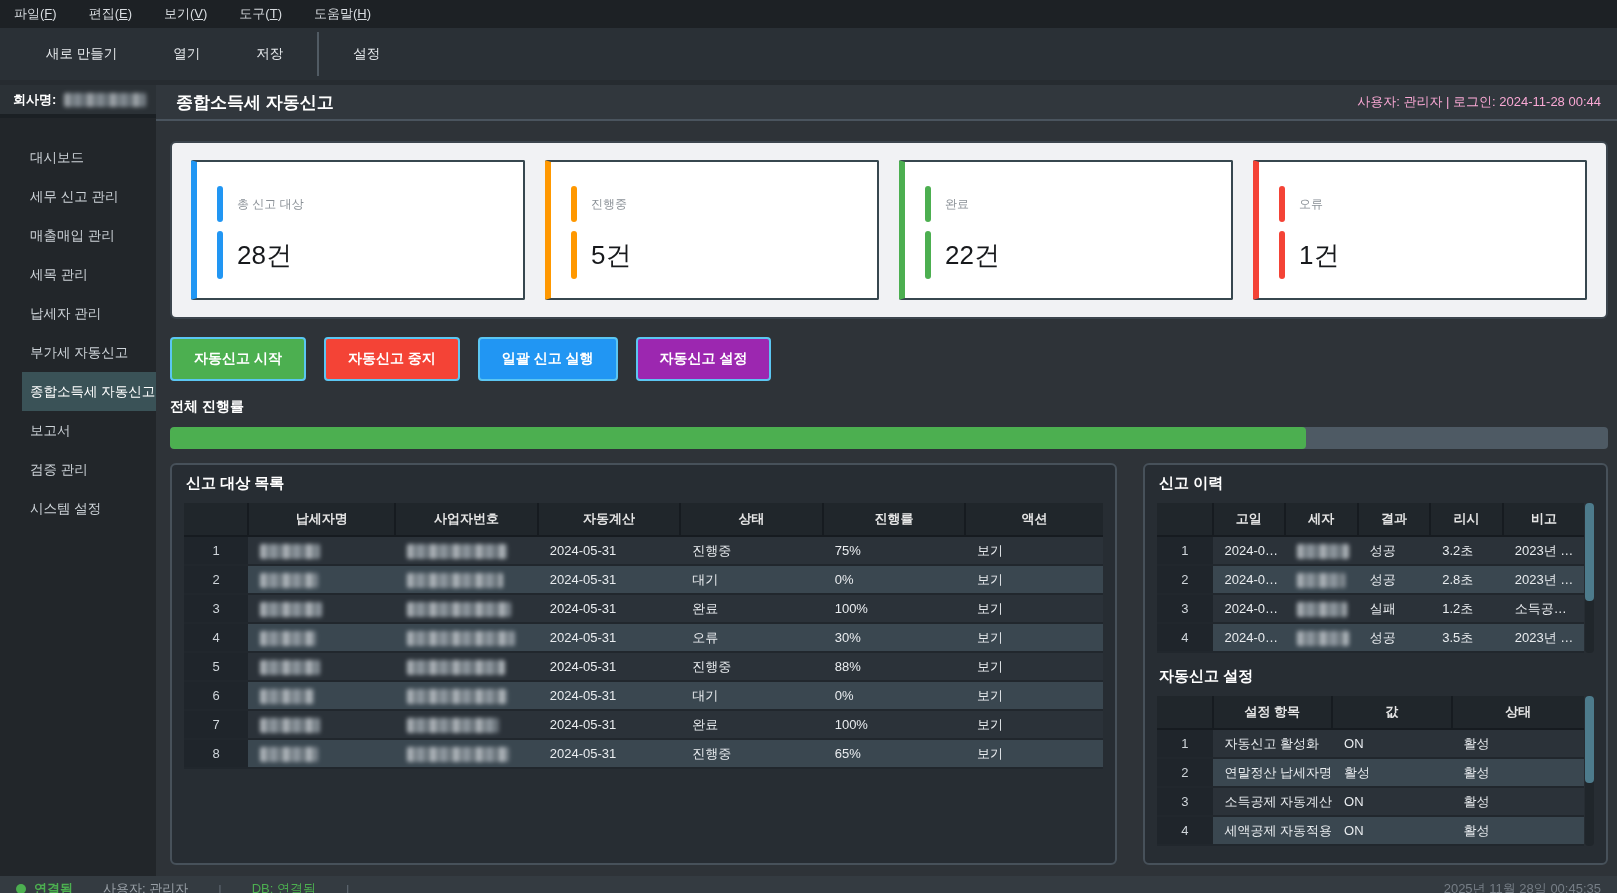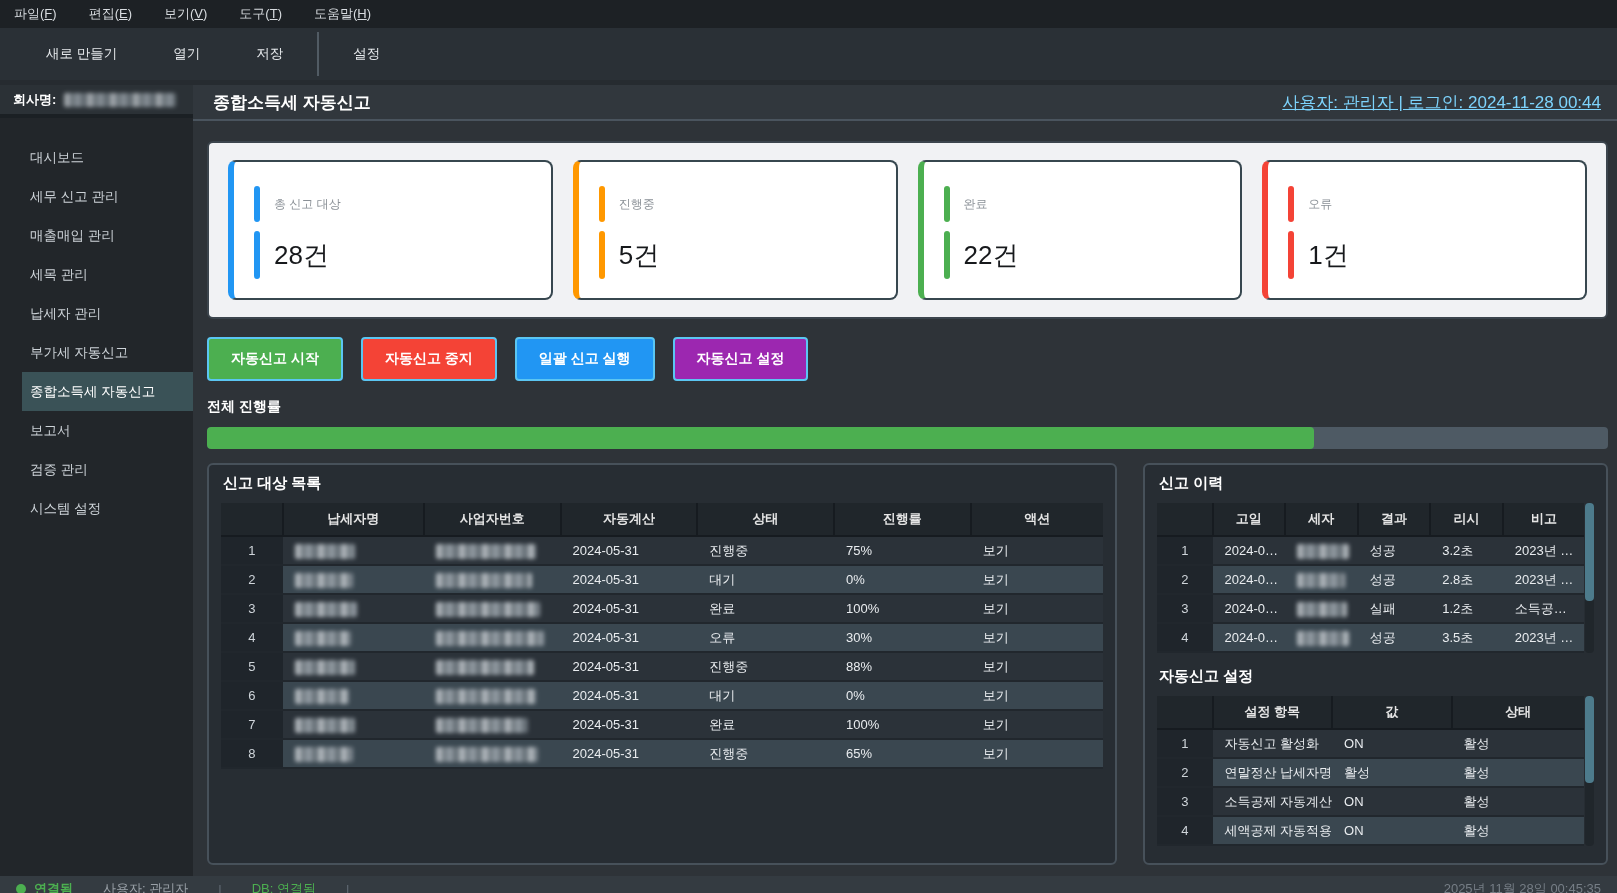--- a/index.html
+++ b/index.html
@@ -14,42 +14,42 @@
 
   
   .toolbar { height:52px; background:#2a3036; display:flex; align-items:center; padding-left:18px; }
   .tool-btn { color:#e6e9ec; font-size:13.5px; padding:10px 28px; }
   .tool-sep { width:2px; height:44px; background:#515b64; margin:0 6px; }
 
   
   .app-body { display:flex; height:796px; border-top:5px solid #262b30; }
 
   
-  .sidebar { width:193px; background:#22262a; flex:none; display:flex; flex-direction:column; }
+  .sidebar { width:156px; background:#22262a; flex:none; display:flex; flex-direction:column; }
   .company-row { height:33px; background:#2b3136; display:flex; align-items:center;
     padding:0 10px 0 13px; gap:8px; border-bottom:4px solid #1b2024; }
   .company-label { color:#ffffff; font-weight:bold; font-size:13px; white-space:nowrap; }
   .nav { margin-top:20px; }
   .nav-item { margin-left:22px; height:39px; display:flex; align-items:center;
     padding-left:8px; color:#cdd3d8; font-size:13.5px; cursor:default; }
   .nav-item.selected { background:#3a5257; color:#ffffff; }
 
   
   .main { flex:1; display:flex; flex-direction:column; min-width:0; }
   .page-header { height:36px; background:#31373d; border-bottom:2px solid #4a545e;
     display:flex; align-items:center; padding:0 16px 0 20px; }
   .page-title { color:#ffffff; font-weight:bold; font-size:17px; }
-  .user-info { margin-left:auto; color:#7dd3fc; font-size:17px;text-decoration:underline; }
+  .user-info { margin-left:auto; color:#f9a8d4; font-size:13px; }
 
   .content { flex:1; padding:20px 9px 0 14px; background:#2e3338; }
 
   
   .stats-wrap { background:#f1f2f4; border:2px solid #3c454d; border-radius:6px;
     height:178px; padding:17px 19px; display:flex; gap:20px; }
-  .stat-card { flex:1; background:#ffffff; border:2px solid #37474f; border-radius:8px;
+  .stat-card { flex:1; background:#ffffff; border:2px solid #37474f; border-radius:2px;
     border-left-width:6px; padding:20px 0 12px 20px; }
   .stat-line { display:flex; align-items:center; gap:14px; }
   .stat-line.l1 { height:44px; }
   .stat-line.l2 { height:58px; }
   .stat-bar { width:6px; border-radius:3px; flex:none; }
   .l1 .stat-bar { height:36px; }
   .l2 .stat-bar { height:48px; }
   .stat-label { color:#8a9096; font-size:12px; }
   .stat-value { color:#17191c; font-size:26px; }
 

